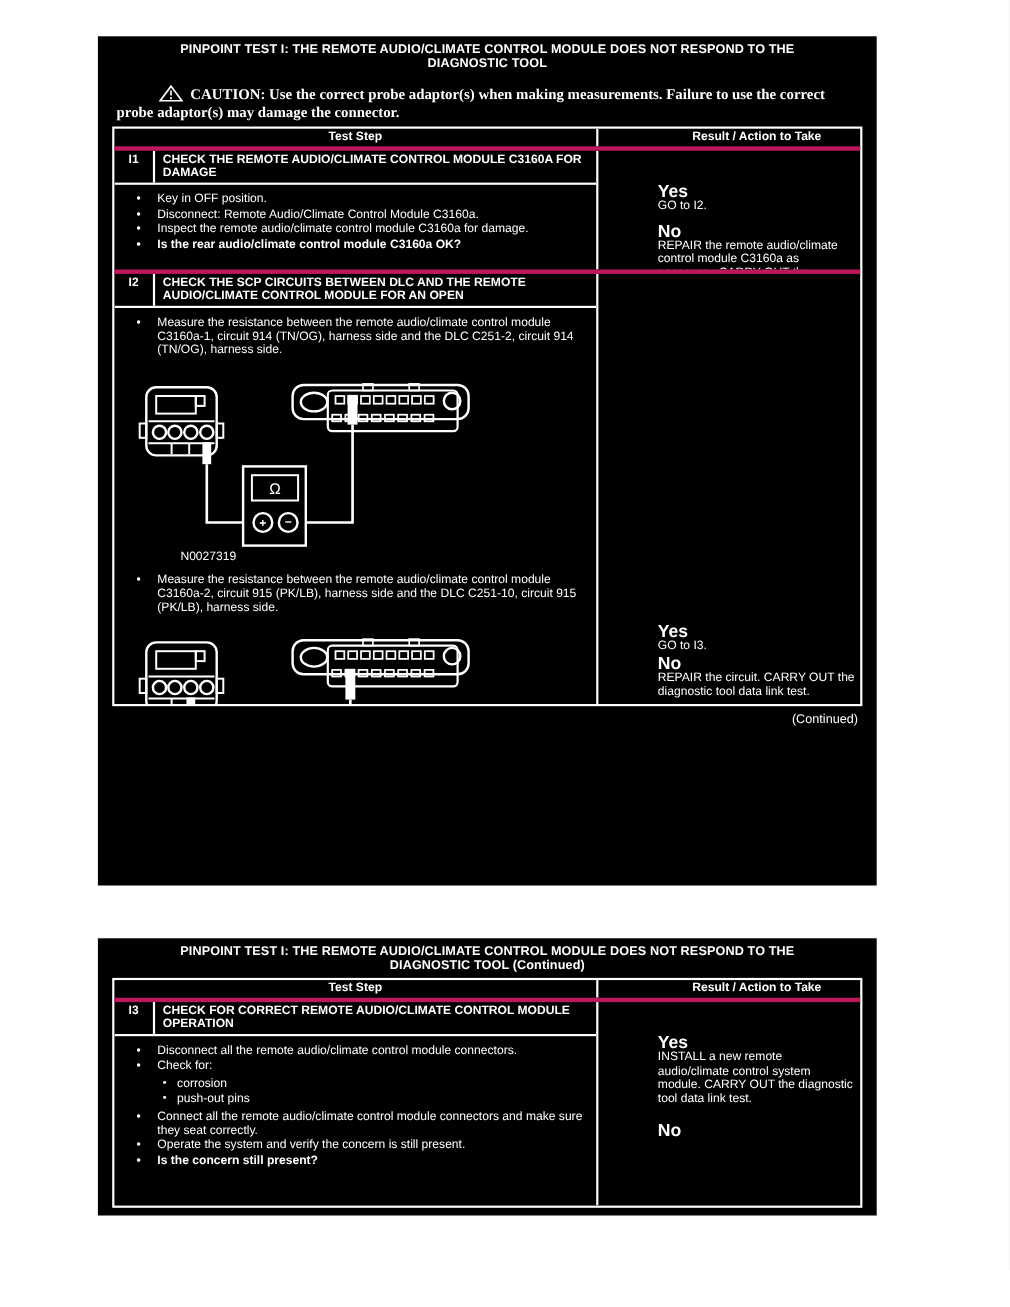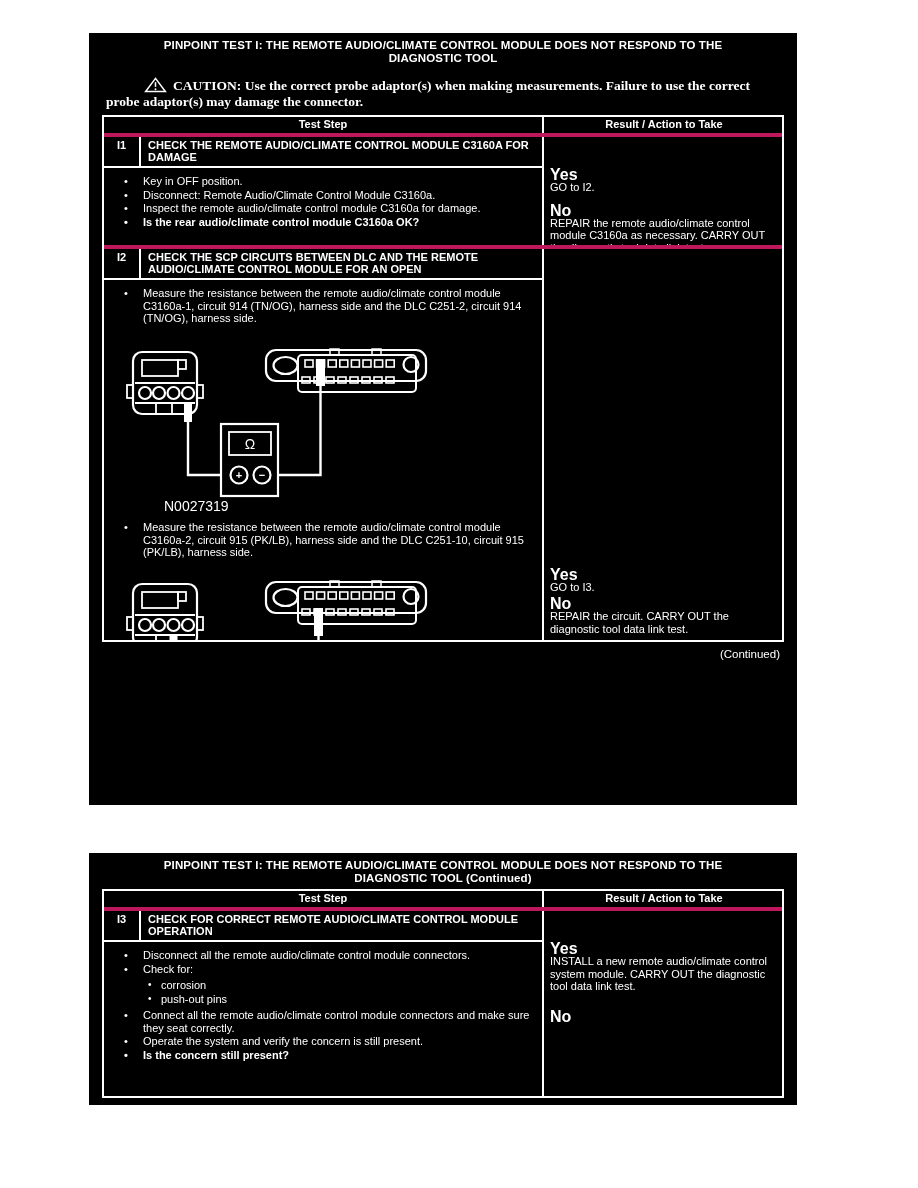--- a/index.html
+++ b/index.html
@@ -19,21 +19,21 @@
   .tbl-title { font-weight: bold; font-size: 11.5px; line-height: 12.5px; text-align: center; padding-top: 6px; letter-spacing: .1px; }
 
   .caution {
     font-family: "Liberation Serif", serif; font-weight: bold;
     font-size: 13.5px; line-height: 15.5px;
     margin: 13px 18px 6px 17px; text-indent: 38px;
   }
   .warn-icon { width: 23px; height: 16px; vertical-align: -3px; margin-right: 6px; }
 
   .ptable { margin: 0 13px; border: 2px solid #fff; }
-  .prow { display: flex; align-items: stretch; overflow: hidden; }
+  .prow { display: flex; align-items: stretch; overflow: hidden; gap: 48px; }
   .prow + .prow { border-top: 4px solid #be185d; }
   .header-row { font-weight: bold; font-size: 11px; height: 16px; }
   .header-row > div { text-align: center; line-height: 14px; }
   .cell-left { width: 440px; border-right: 2px solid #fff; flex-shrink: 0; overflow: hidden; }
   .cell-right { flex: 1; font-size: 11px; line-height: 12.5px; padding: 0 4px 2px 6px; overflow: hidden; }
 
   .step-band { display: flex; border-bottom: 2px solid #fff; font-weight: bold; font-size: 11px; line-height: 12px; }
   .step-id { width: 37px; border-right: 2px solid #fff; flex-shrink: 0; text-align: center; padding-top: 2px; }
   .step-title { flex: 1; padding: 2px 8px 3px 7px; }
 
@@ -53,21 +53,21 @@
   #row-i3 { height: 189px; }
   #row-i3 .cell-right { padding-top: 31px; }
 
   .result-block .answer { font-weight: bold; font-size: 16px; line-height: 13px; }
   .result-block + .result-block { margin-top: 10px; }
   #row-i2 .result-block + .result-block { margin-top: 4px; }
   #row-i3 .result-block + .result-block { margin-top: 17px; }
 
   .figure { margin: 21px 0 0 -16px; }
   .figure svg { display: block; }
-  .fig-label { font-size: 14px; margin: 2px 0 0 16px; padding-left: 40px; }
+  .fig-label { font-size: 11px; margin: 2px 0 0 16px; padding-left: 40px; }
   .mt9 { margin-top: 9px; }
   .fig2 { margin-top: 19px; }
   .mt7 { margin-top: 7px; }
 
   .continued { text-align: right; font-size: 11.5px; padding: 6px 17px 0 0; }
 </style>
 </head>
 <body>
 
 <section id="box1" class="black-box">

